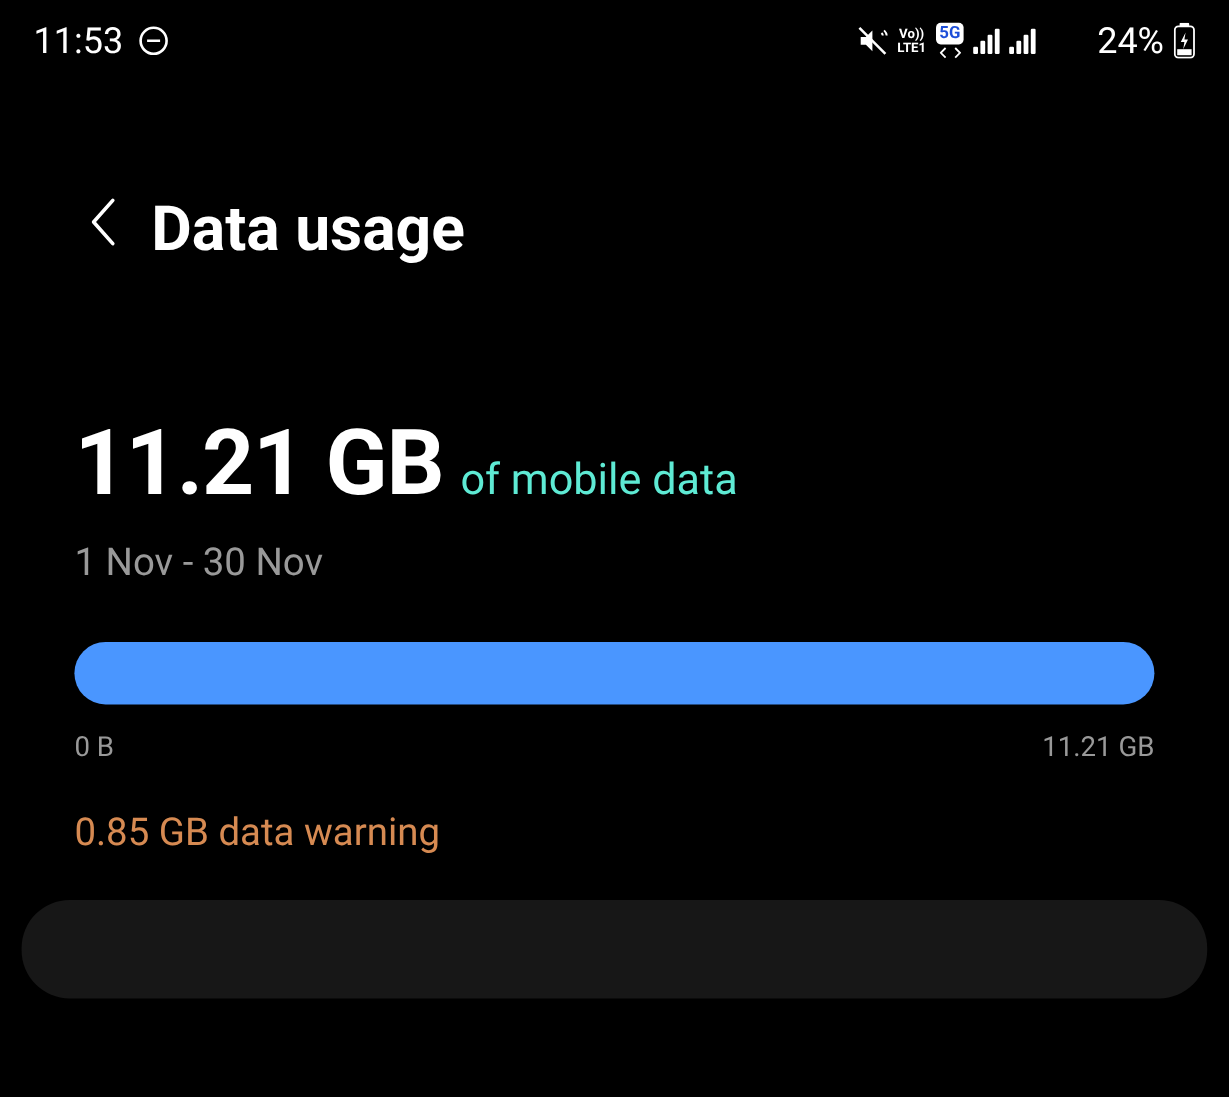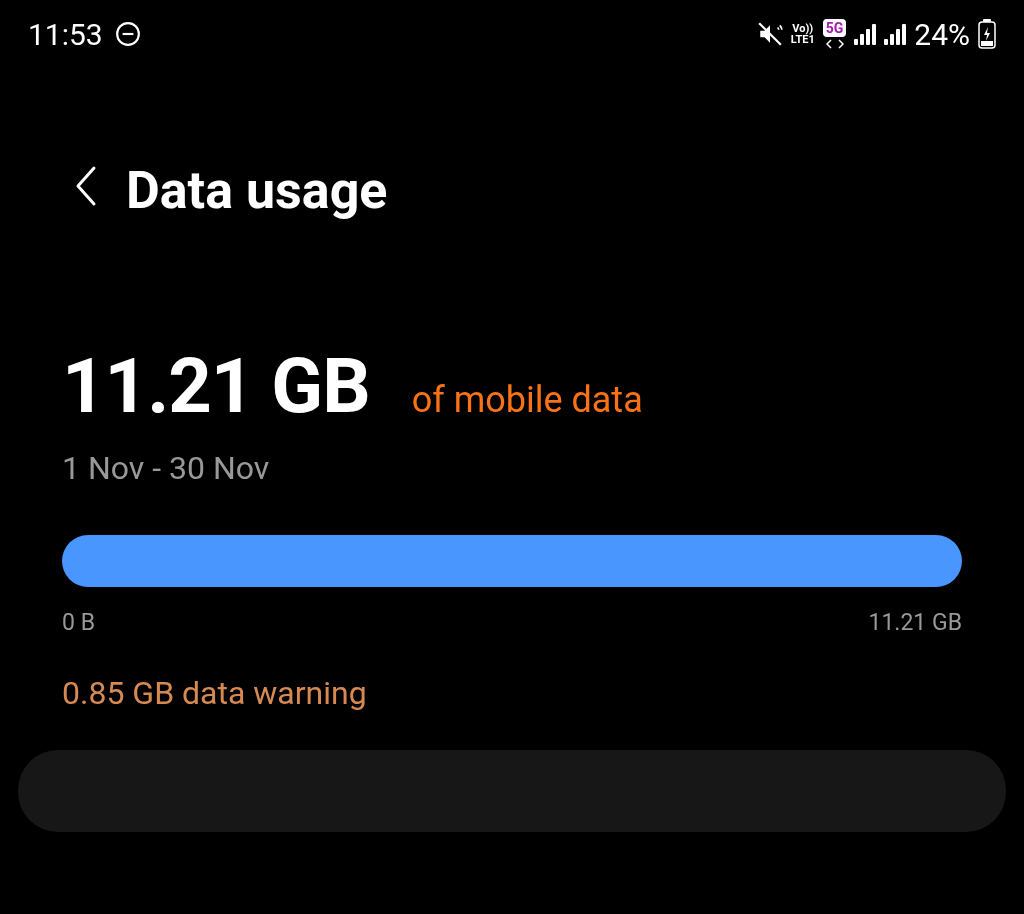--- a/index.html
+++ b/index.html
@@ -38,20 +38,21 @@
       gap: 8px;
     }
     .status-icon {
       display: inline-flex;
       align-items: center;
       justify-content: center;
     }
     .battery-text {
       font-size: 30px;
       font-weight: 400;
+      margin-left: 43px;
     }
     .header {
       display: flex;
       align-items: center;
       gap: 28px;
       padding: 100px 40px 20px 72px;
     }
     .back-chevron {
       font-size: 42px;
       color: #fff;
@@ -70,22 +71,21 @@
       gap: 14px;
     }
     .usage-amount {
       font-size: 76px;
       font-weight: 700;
       letter-spacing: -1px;
     }
     .usage-label {
       font-size: 36px;
       font-weight: 400;
-      color: #f97316;
-      margin-left: 28px;
+      color: #5eead4;
     }
     .date-range {
       font-size: 32px;
       color: #999;
       margin-top: 18px;
     }
     .progress-bar {
       width: 100%;
       height: 52px;
       background: #4a96ff;
@@ -121,21 +121,21 @@
       margin-top: 10px;
     }
     .volte-label {
       font-size: 11px;
       font-weight: 700;
       line-height: 1;
       text-align: center;
     }
     .fiveg-box {
       background: #fff;
-      color: #a21caf;
+      color: #1d4ed8;
       border-radius: 4px;
       padding: 1px 3px;
       font-size: 14px;
       font-weight: 700;
       text-align: center;
     }
     .signal-bars {
       display: inline-flex;
       align-items: flex-end;
       gap: 2px;

